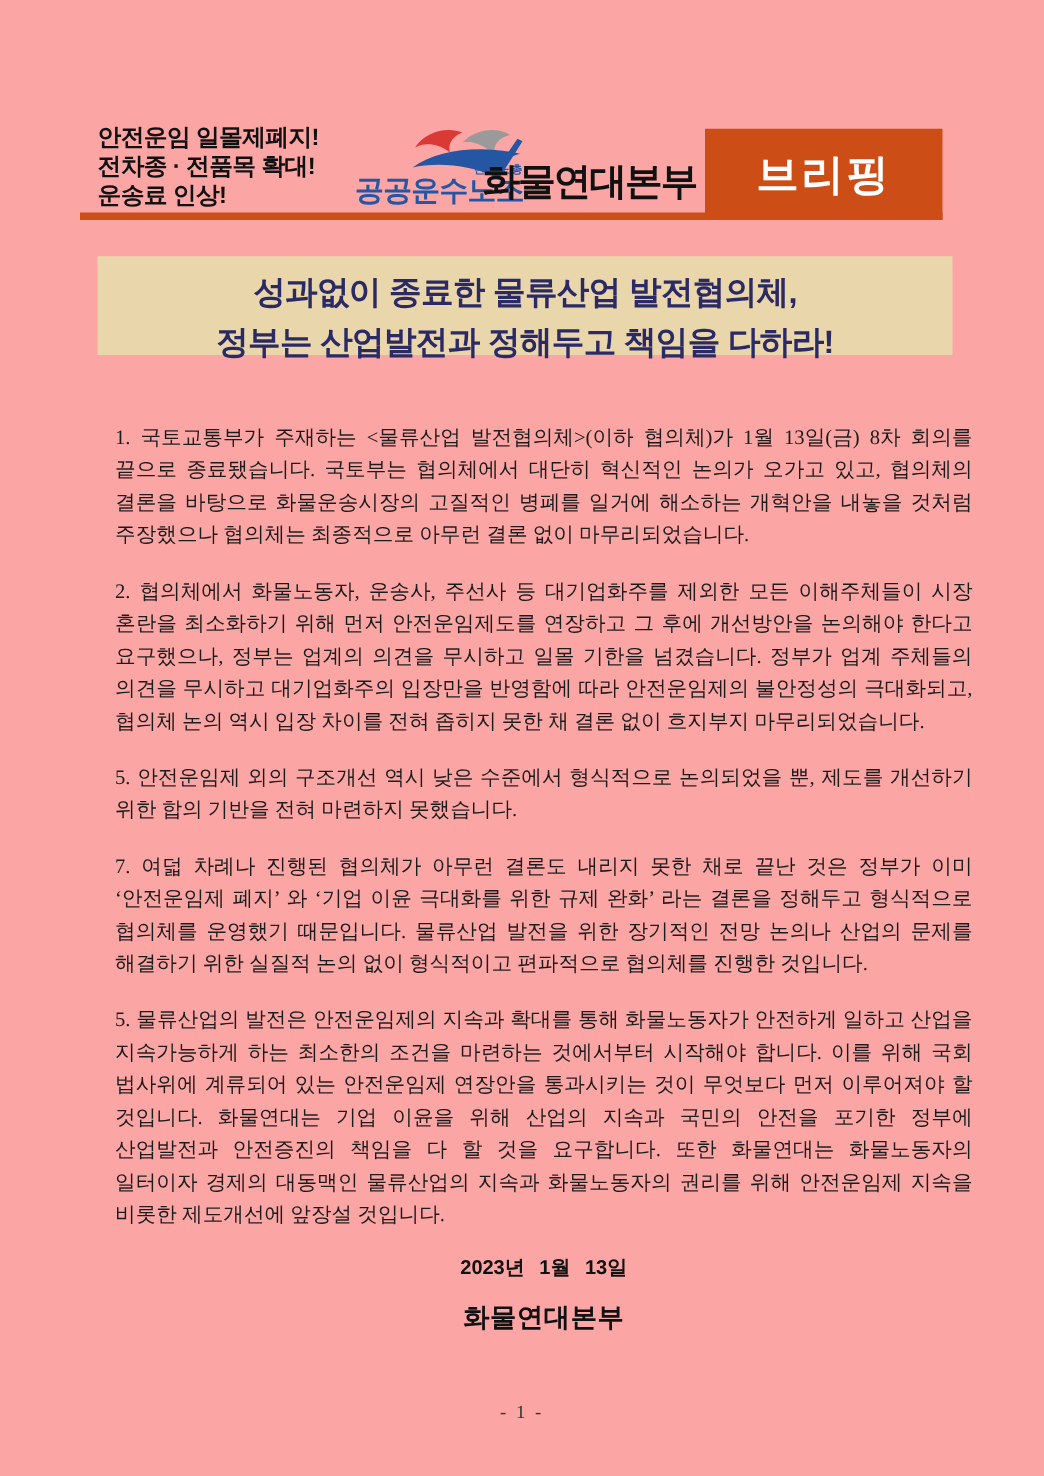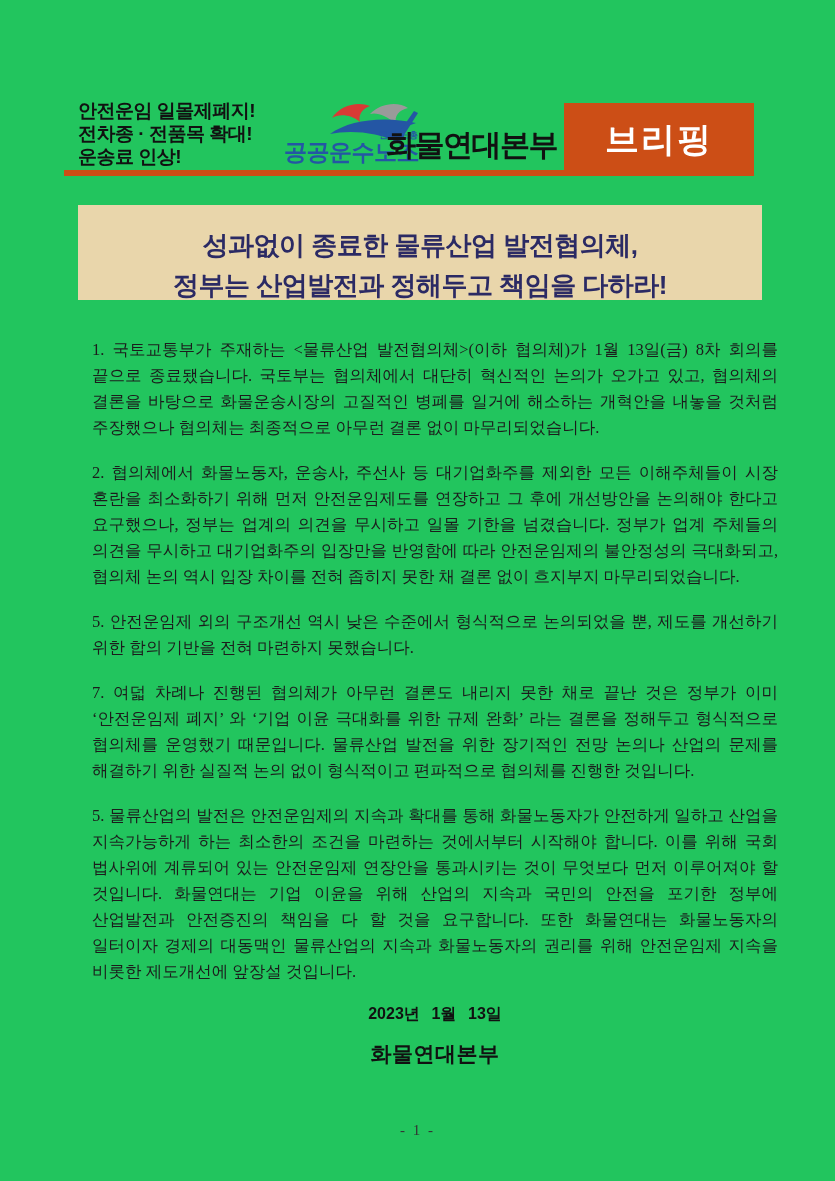--- a/index.html
+++ b/index.html
@@ -3,21 +3,21 @@
 <meta charset="utf-8">
 <style>
   * { box-sizing: border-box; margin: 0; padding: 0; }
   html, body { background: #ffffff; }
   body { font-family: "Liberation Sans", sans-serif; }
 
   .page {
     position: relative;
     width: 835px;
     height: 1181px;
-    background: #22c55e;
+    background: #fca5a5;
     overflow: hidden;
   }
 
   
   .header-wrap {
     position: absolute;
     left: 64px;
     top: 95px;
     width: 690px;
     height: 81px;
@@ -76,28 +76,28 @@
     font-size: 34px;
     font-weight: 800;
     letter-spacing: 2px;
   }
 
   
   .title-box {
     position: absolute;
     left: 78px; top: 205px;
     width: 684px;
-    height: 95px;
+    height: 79px;
     background: #e9d6ab;
     color: #2b2a64;
     text-align: center;
     font-weight: 800;
     font-size: 26px;
     line-height: 40px;
-    padding-top: 20px;
+    padding-top: 8px;
     letter-spacing: -0.5px;
   }
 
   
   .doc-body {
     position: absolute;
     left: 92px; top: 337px;
     width: 686px;
     font-family: "Liberation Serif", serif;
     color: #1c1c1c;

